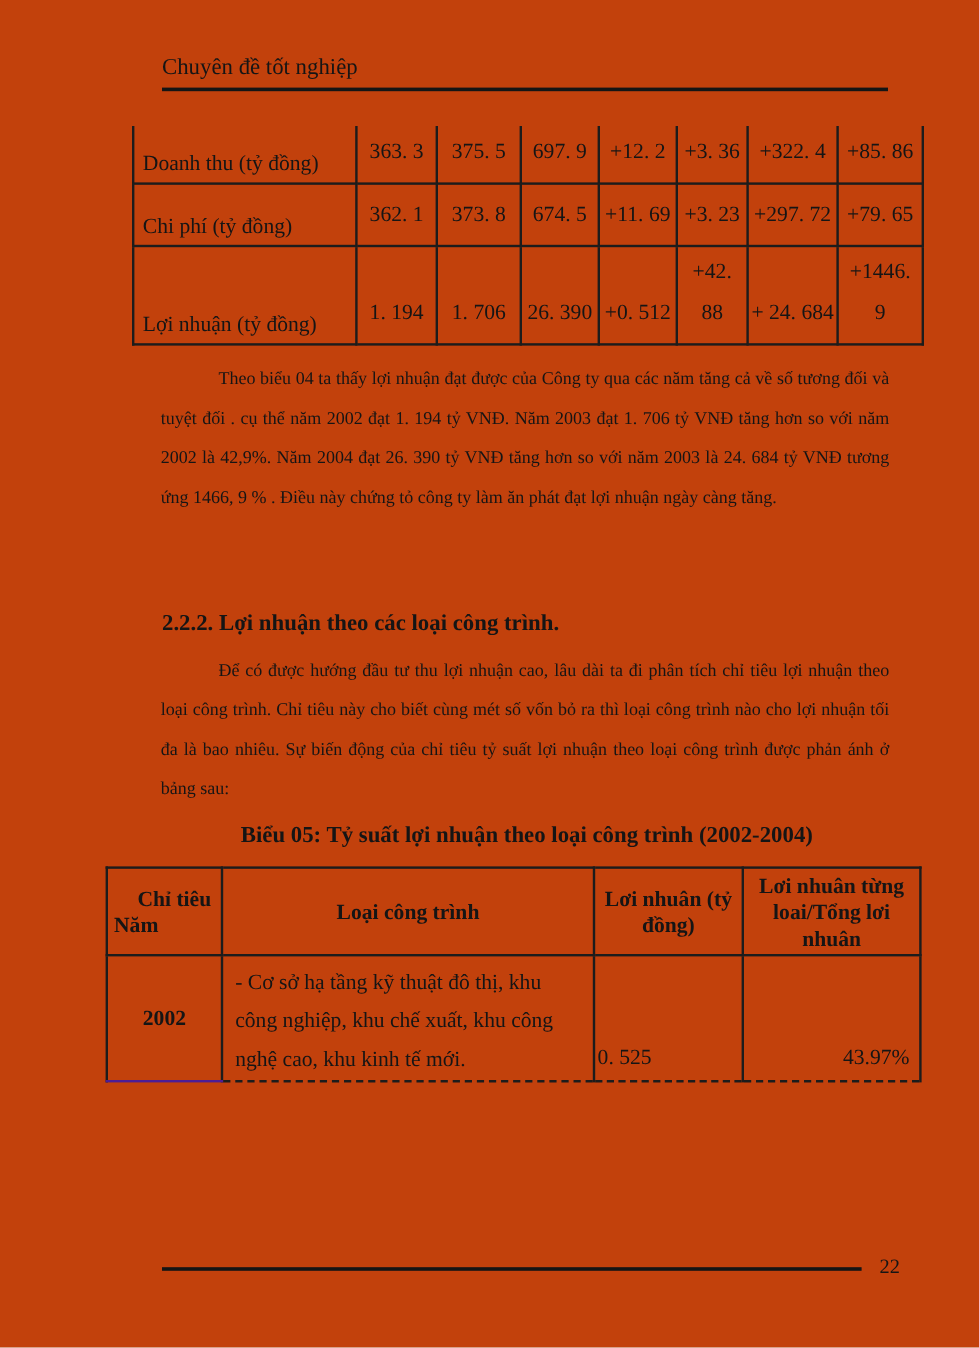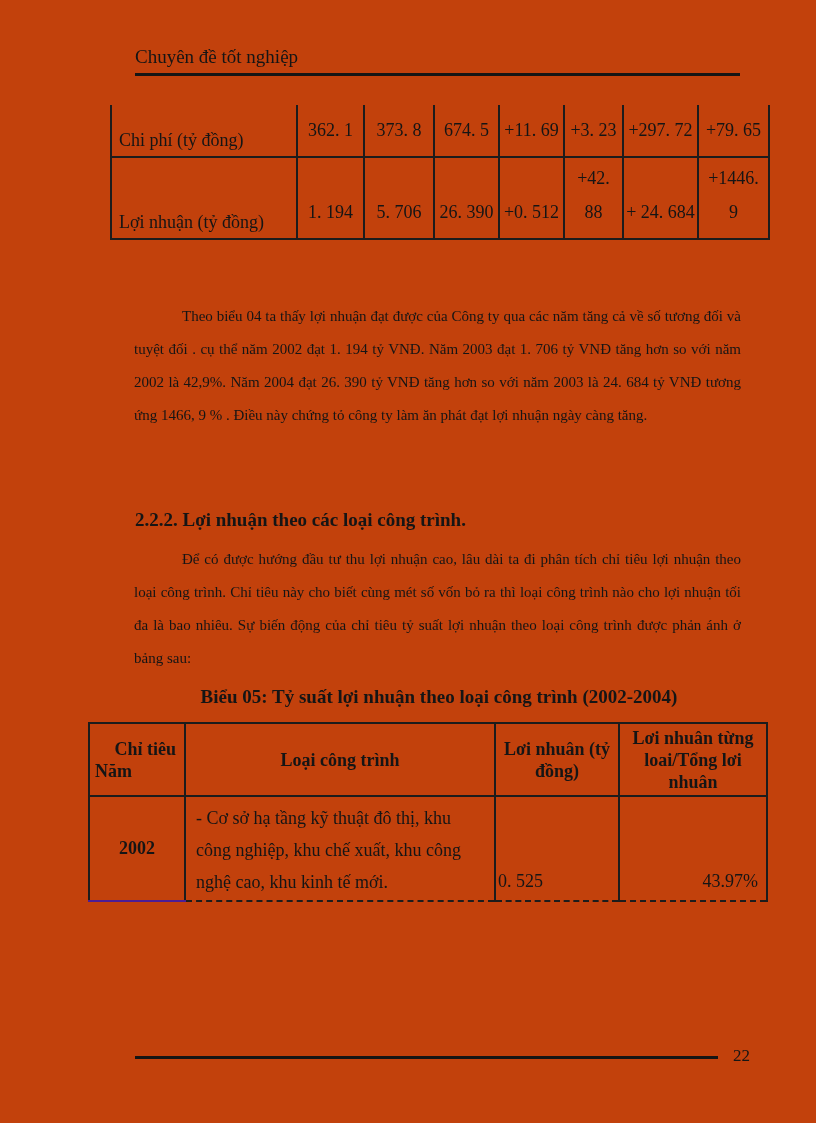--- a/index.html
+++ b/index.html
@@ -121,34 +121,44 @@
       <col style="width:186px">
         <col style="width:67px">
         <col style="width:70px">
         <col style="width:65px">
       <col style="width:65px">
         <col style="width:59px">
         <col style="width:75px">
         <col style="width:71px">
     </colgroup>
     <tbody>
+        <tr style="height:48px">
+      <td class="lbl">Doanh thu (tỷ đồng)</td>
+      <td class="num">363. 3</td>
+      <td class="num">375. 5</td>
+      <td class="num">697. 9</td>
+      <td class="num">+12. 2</td>
+      <td class="num">+3. 36</td>
+      <td class="num">+322. 4</td>
+      <td class="num">+85. 86</td>
+    </tr>
     <tr style="height:52px">
       <td class="lbl">Chi phí (tỷ đồng)</td>
       <td class="num">362. 1</td>
       <td class="num">373. 8</td>
       <td class="num">674. 5</td>
       <td class="num">+11. 69</td>
       <td class="num">+3. 23</td>
       <td class="num">+297. 72</td>
       <td class="num">+79. 65</td>
     </tr>
     <tr style="height:82px">
       <td class="lbl">Lợi nhuận (tỷ đồng)</td>
       <td class="num">1. 194</td>
-      <td class="num">5. 706</td>
+      <td class="num">1. 706</td>
       <td class="num">26. 390</td>
       <td class="num">+0. 512</td>
       <td class="num">+42.
 88</td>
       <td class="num">+ 24. 684</td>
       <td class="num">+1446.
 9</td>
     </tr>
   </tbody>
     </table>

